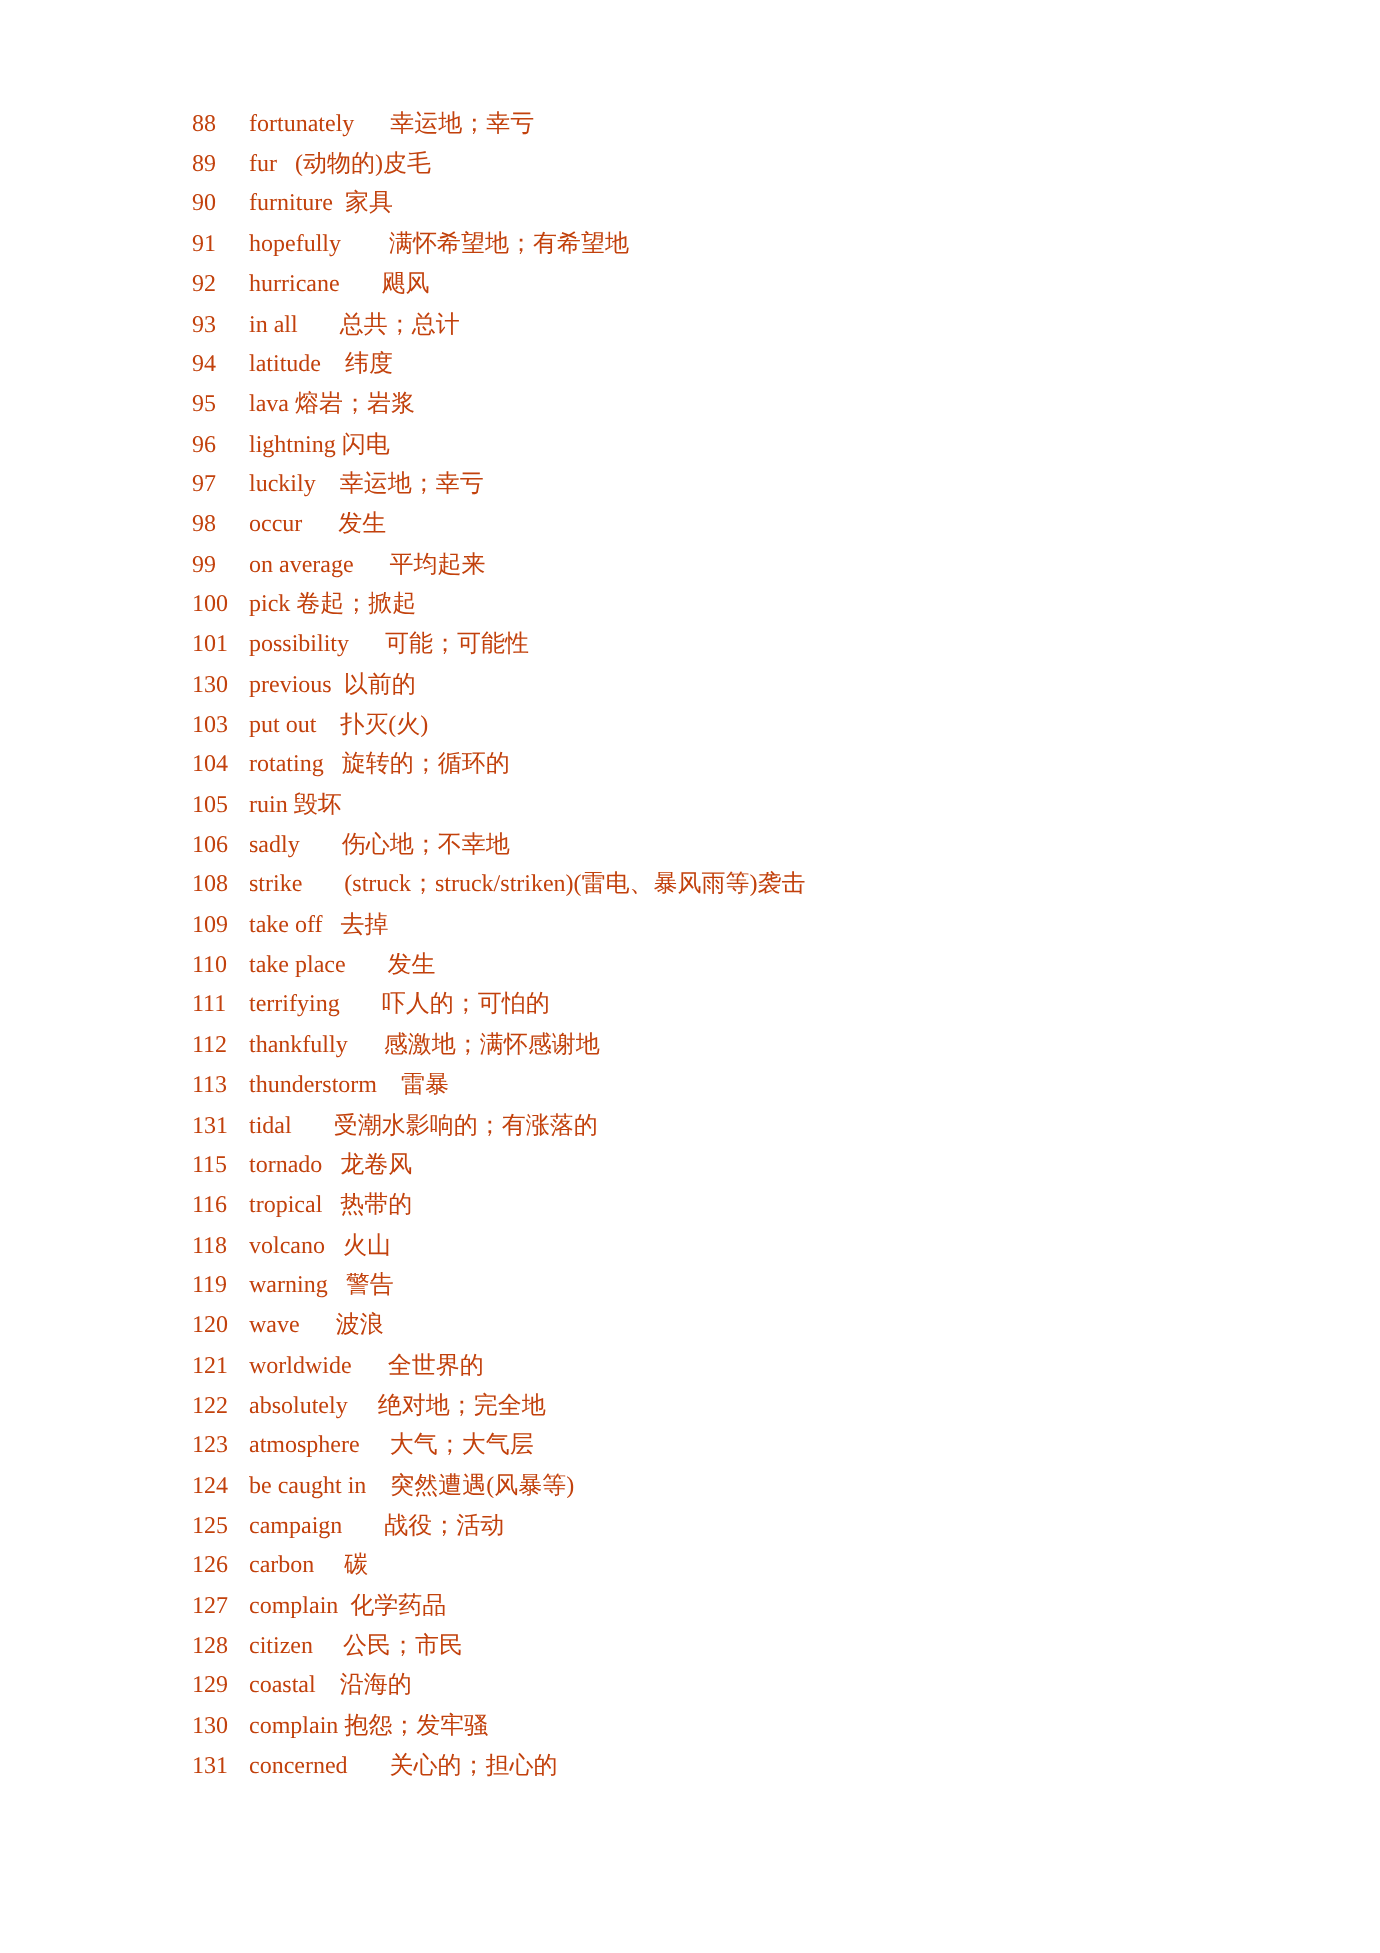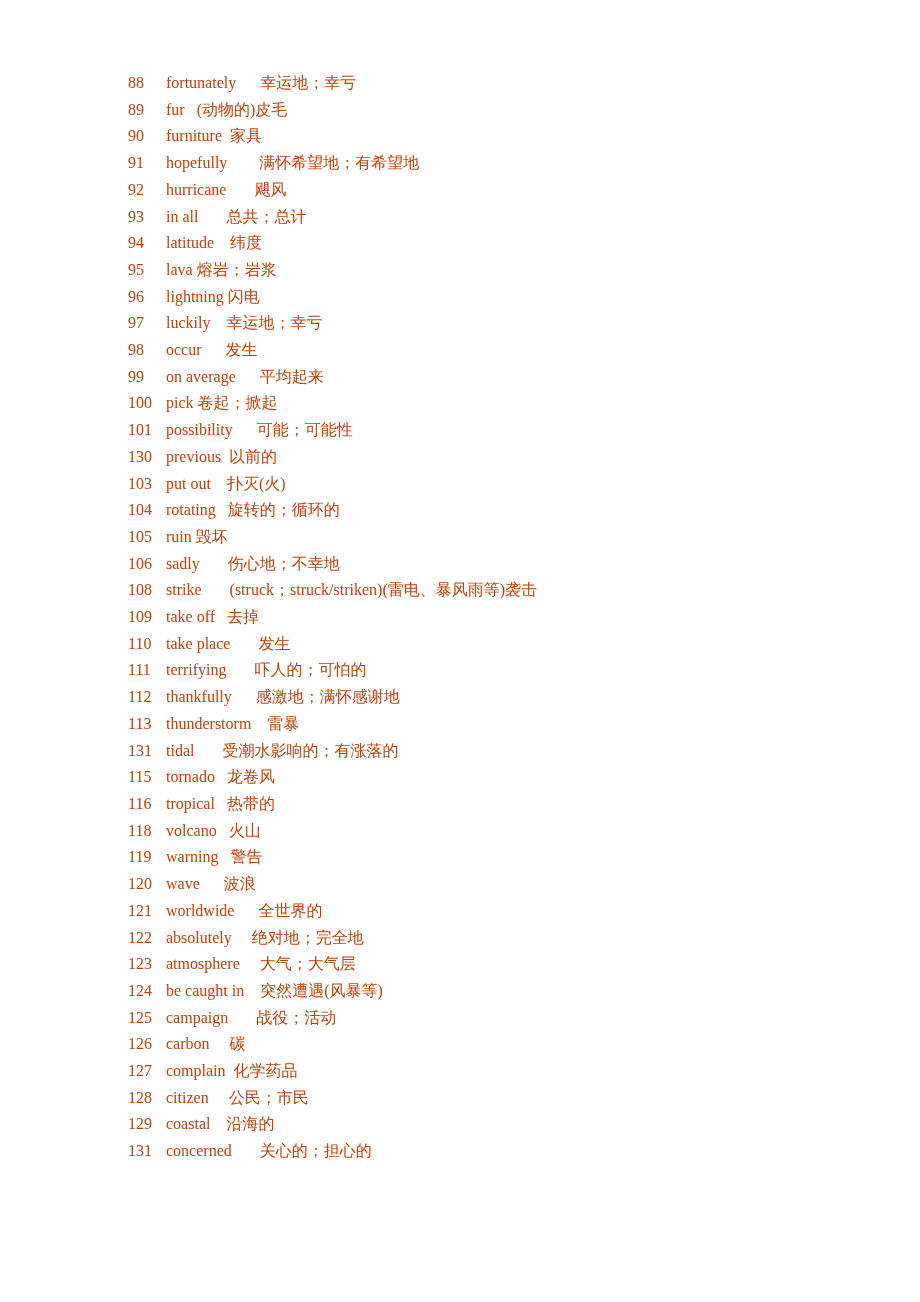--- a/index.html
+++ b/index.html
@@ -80,16 +80,17 @@
       <div class="row"><span class="num">120</span><span class="word">wave</span><span class="word">      </span><span class="def">波浪</span></div>
       <div class="row"><span class="num">121</span><span class="word">worldwide</span><span class="word">      </span><span class="def">全世界的</span></div>
       <div class="row"><span class="num">122</span><span class="word">absolutely</span><span class="word">     </span><span class="def">绝对地；完全地</span></div>
       <div class="row"><span class="num">123</span><span class="word">atmosphere</span><span class="word">     </span><span class="def">大气；大气层</span></div>
       <div class="row"><span class="num">124</span><span class="word">be caught in</span><span class="word">    </span><span class="def">突然遭遇(风暴等)</span></div>
       <div class="row"><span class="num">125</span><span class="word">campaign</span><span class="word">       </span><span class="def">战役；活动</span></div>
       <div class="row"><span class="num">126</span><span class="word">carbon</span><span class="word">     </span><span class="def">碳</span></div>
       <div class="row"><span class="num">127</span><span class="word">complain</span><span class="word">  </span><span class="def">化学药品</span></div>
       <div class="row"><span class="num">128</span><span class="word">citizen</span><span class="word">     </span><span class="def">公民；市民</span></div>
       <div class="row"><span class="num">129</span><span class="word">coastal</span><span class="word">    </span><span class="def">沿海的</span></div>
+      <div class="row"><span class="num">130</span><span class="word">complain</span><span class="word"> </span><span class="def">抱怨；发牢骚</span></div>
       <div class="row"><span class="num">131</span><span class="word">concerned</span><span class="word">       </span><span class="def">关心的；担心的</span></div>
     </div>
 
 </div>
 
 </body></html>

